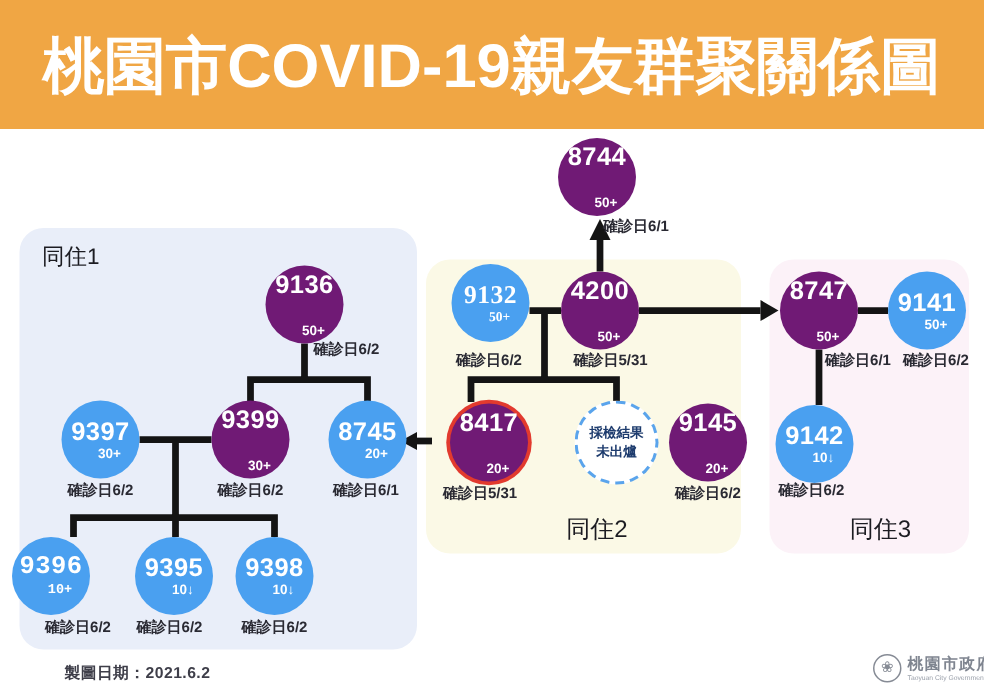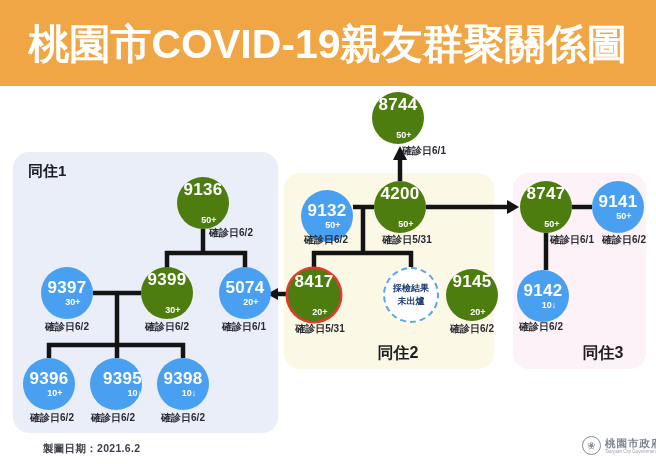--- a/index.html
+++ b/index.html
@@ -12,38 +12,38 @@
   .title-band h1{
     margin:0;height:69px;line-height:88px;text-align:center;
     font-size:41px;font-weight:bold;color:#ffffff;letter-spacing:0px;white-space:nowrap;
   }
   
   .canvas{position:absolute;left:0;top:86px;width:656px;height:378px;background:#ffffff;}
   .panel{position:absolute;border-radius:16px;}
   .panel-1{left:13px;top:66px;width:265px;height:281px;background:#E9EEF9;}
   .panel-2{left:284px;top:87px;width:210px;height:196px;background:#FBF9E6;}
   .panel-3{left:513px;top:87px;width:133px;height:196px;background:#FCF2F8;}
-  .group-label{position:absolute;font-weight:bold;color:#1c1c22;white-space:nowrap;}
+  .group-label{position:absolute;font-weight:normal;color:#1c1c22;white-space:nowrap;}
   .gl-1{left:28px;top:76px;font-size:15px;}
   .gl-2{left:398px;top:257px;font-size:16px;transform:translateX(-50%);}
-  .gl-3{left:603px;top:257px;font-size:16px;transform:translateX(-50%);}
+  .gl-3{left:587px;top:257px;font-size:16px;transform:translateX(-50%);}
   svg.links{position:absolute;left:0;top:0;width:656px;height:378px;}
   svg.links path{stroke:#141414;stroke-width:4.5;fill:none;stroke-linejoin:miter;}
   svg.links polygon{fill:#141414;stroke:none;}
   
   .node{
     position:absolute;width:52px;height:52px;border-radius:50%;
     display:flex;flex-direction:column;align-items:center;justify-content:center;
     color:#ffffff;text-align:center;
   }
   .node .case{font-size:17px;font-weight:bold;letter-spacing:0.3px;line-height:18px;}
   .node .age{font-size:9px;font-weight:bold;line-height:11px;padding-left:12px;}
-  .node-pink{background:#4d7c0f;gap:16px;}
+  .node-pink{background:#701a75;gap:16px;}
   .node-blue{background:#4AA0F0;}
-  .node-ringed{box-shadow:0 0 0 2.5px #E23A2E;}
+  .node-ringed{box-shadow:0 0 0 2.5px #E23A2E;margin-left:12px;}
   .node-pending{
     width:56px;height:56px;background:#ffffff;border:2px dashed #5AA4EC;box-sizing:border-box;
   }
   .node-pending .pline{font-size:9px;font-weight:bold;color:#1E3C6E;line-height:13px;}
   .date-label{
     position:absolute;transform:translate(-50%,-50%);
     font-size:10px;font-weight:bold;color:#2A2A33;white-space:nowrap;
   }
   
   .date-note{
@@ -103,21 +103,21 @@
         <div class="node node-pink" style="left: 372px; top: 6px;">
           <span class="case">8744</span>
           <span class="age">50+</span>
         </div>
         <span class="date-label" style="left: 424px; top: 65px;">確診日6/1</span>
         <div class="node node-pink" style="left: 177px; top: 91px;">
           <span class="case">9136</span>
           <span class="age">50+</span>
         </div>
         <span class="date-label" style="left: 231px; top: 147px;">確診日6/2</span>
-        <div class="node node-blue" style="left: 301px; top: 104px;">
+        <div class="node node-blue" style="left: 301px; top: 90px; font-family: Liberation Serif, serif;">
           <span class="case">9132</span>
           <span class="age">50+</span>
         </div>
         <span class="date-label" style="left: 326px; top: 154px;">確診日6/2</span>
         <div class="node node-pink" style="left: 374px; top: 95px;">
           <span class="case">4200</span>
           <span class="age">50+</span>
         </div>
         <span class="date-label" style="left: 407px; top: 154px;">確診日5/31</span>
         <div class="node node-pink" style="left: 520px; top: 95px;">
@@ -134,21 +134,21 @@
           <span class="case">9397</span>
           <span class="age">30+</span>
         </div>
         <span class="date-label" style="left: 67px; top: 241px;">確診日6/2</span>
         <div class="node node-pink" style="left: 141px; top: 181px;">
           <span class="case">9399</span>
           <span class="age">30+</span>
         </div>
         <span class="date-label" style="left: 167px; top: 241px;">確診日6/2</span>
         <div class="node node-blue" style="left: 219px; top: 181px;">
-          <span class="case">5074</span>
+          <span class="case">8745</span>
           <span class="age">20+</span>
         </div>
         <span class="date-label" style="left: 244px; top: 241px;">確診日6/1</span>
         <div class="node node-pink node-ringed" style="left: 288px; top: 183px;">
           <span class="case">8417</span>
           <span class="age">20+</span>
         </div>
         <span class="date-label" style="left: 320px; top: 243px;">確診日5/31</span>
         <div class="node node-pending" style="left: 383px; top: 181px;">
           <span class="pline">採檢結果</span>
@@ -157,26 +157,26 @@
         <div class="node node-pink" style="left: 446px; top: 183px;">
           <span class="case">9145</span>
           <span class="age">20+</span>
         </div>
         <span class="date-label" style="left: 472px; top: 243px;">確診日6/2</span>
         <div class="node node-blue" style="left: 517px; top: 184px;">
           <span class="case">9142</span>
           <span class="age">10↓</span>
         </div>
         <span class="date-label" style="left: 541px; top: 241px;">確診日6/2</span>
-        <div class="node node-blue" style="left: 23px; top: 272px;">
+        <div class="node node-blue" style="left: 8px; top: 272px; font-family: Liberation Mono, monospace;">
           <span class="case">9396</span>
           <span class="age">10+</span>
         </div>
         <span class="date-label" style="left: 52px; top: 332px;">確診日6/2</span>
-        <div class="node node-blue" style="left: 90px; top: 272px; align-items: flex-end;">
+        <div class="node node-blue" style="left: 90px; top: 272px;">
           <span class="case">9395</span>
           <span class="age">10↓</span>
         </div>
         <span class="date-label" style="left: 113px; top: 332px;">確診日6/2</span>
         <div class="node node-blue" style="left: 157px; top: 272px;">
           <span class="case">9398</span>
           <span class="age">10↓</span>
         </div>
         <span class="date-label" style="left: 183px; top: 332px;">確診日6/2</span>
       </div>

